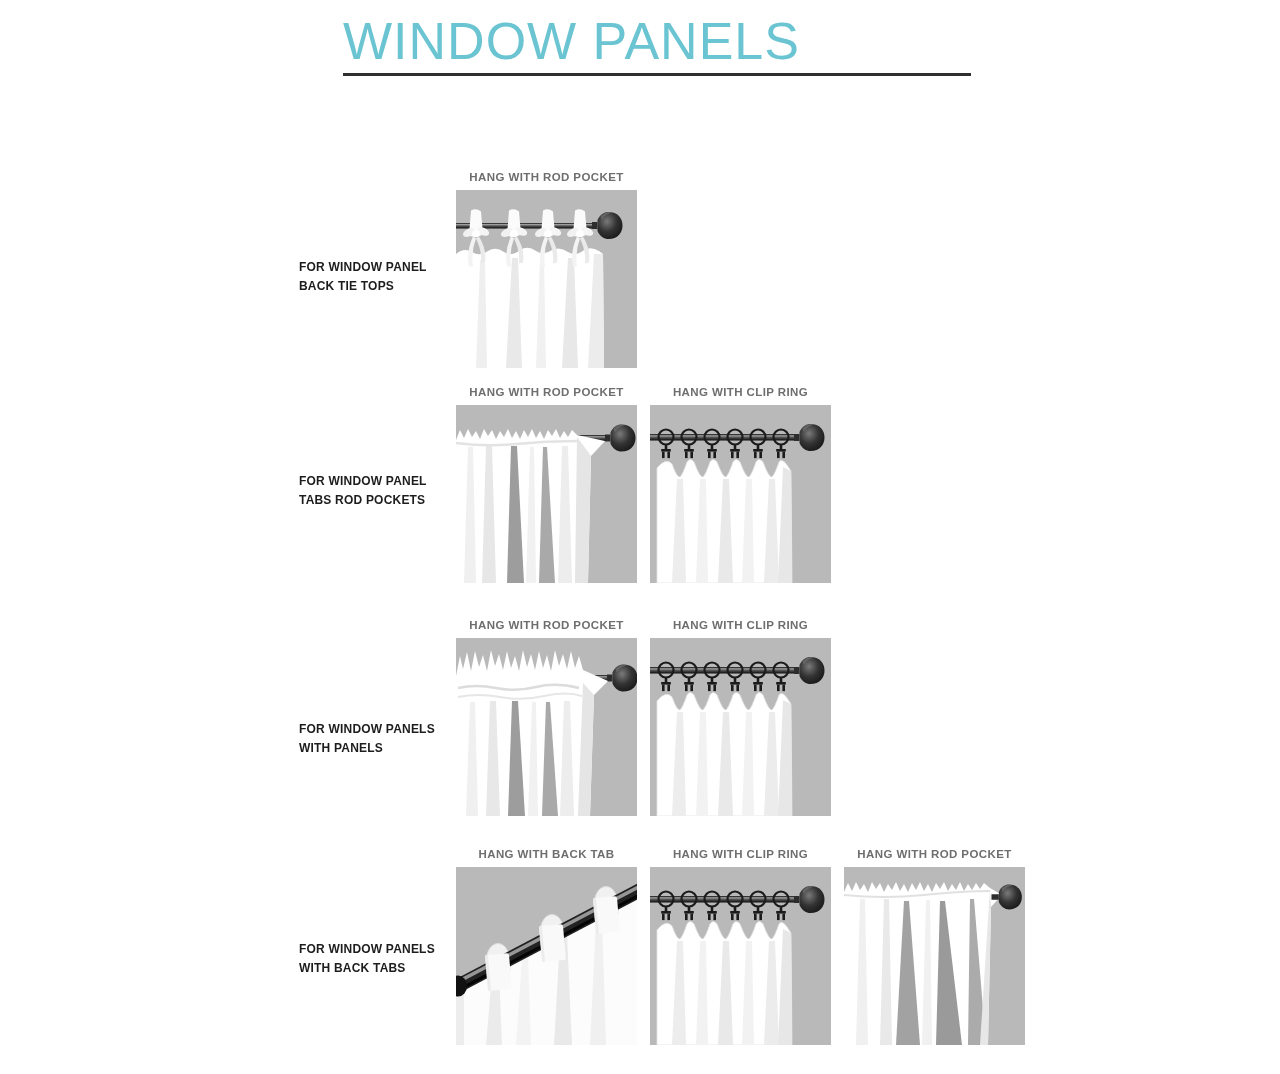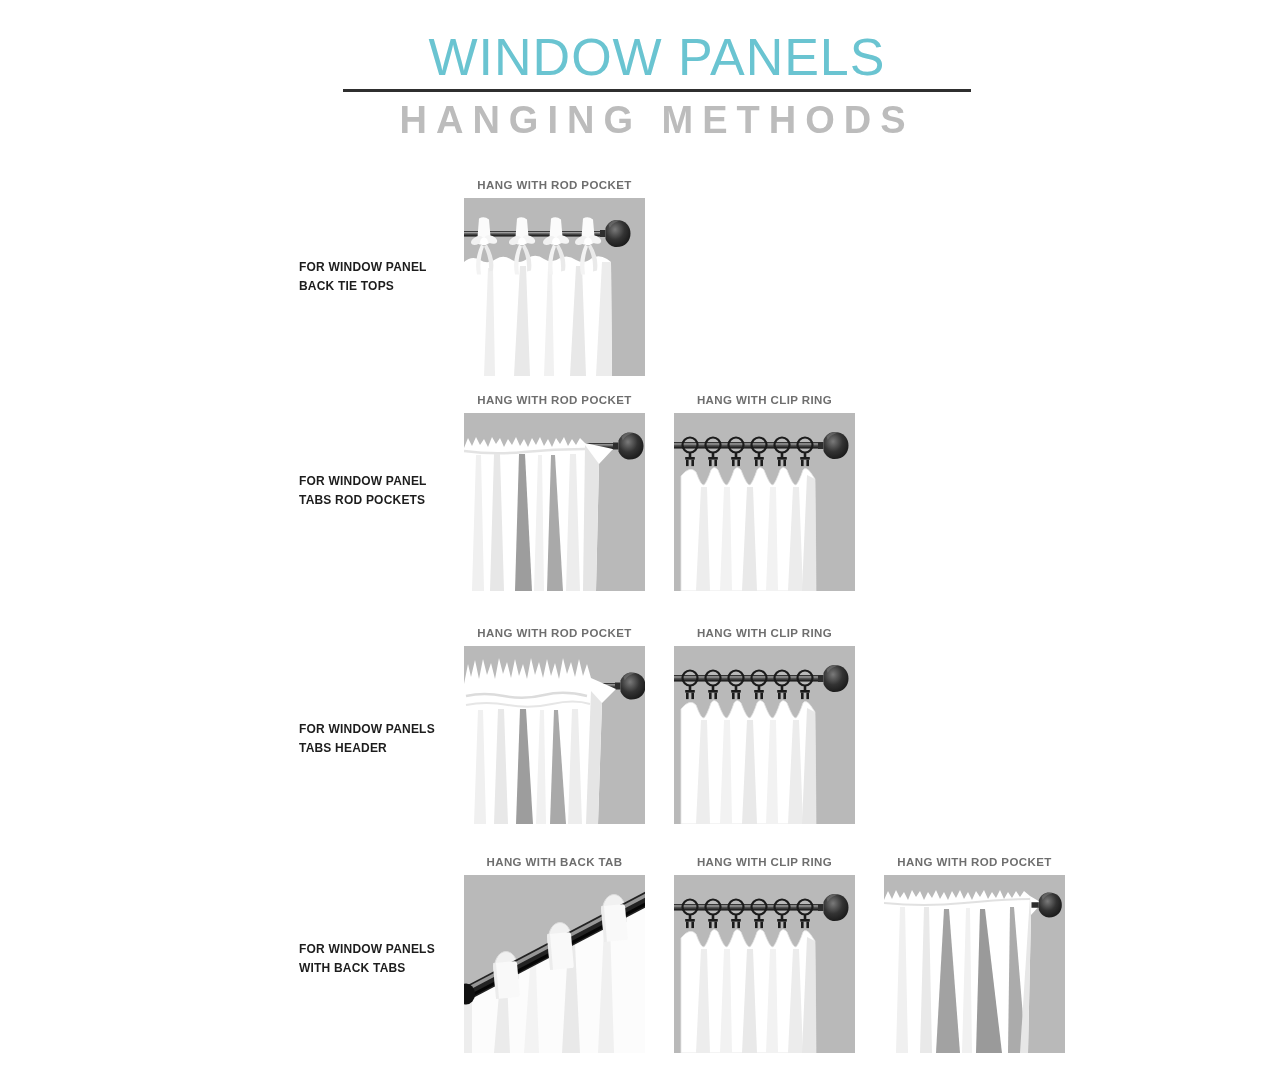--- a/index.html
+++ b/index.html
@@ -1,32 +1,32 @@
 <!DOCTYPE html>
 <html style="--accent-teal: #6ac4d1; --subtitle-gray: #bcbcbc; --divider-dark: #2f2f2f; --label-dark: #1d1d1d; --caption-gray: #6e6e6e; --panel-bg: #b9b9b9; --curtain-white: #ffffff; --rod-dark: #1f1f1f;"><head>
 <meta charset="utf-8">
 <style>
   html,body{margin:0;padding:0;background:#ffffff;}
   #page{position:relative;width:1280px;height:1074px;background:#ffffff;overflow:hidden;
         font-family:"Liberation Sans",sans-serif;}
 
   
-  .hdr{position:absolute;left:343px;top:16px;width:628px;text-align:center;}
+  .hdr{position:absolute;left:343px;top:0;width:628px;text-align:left;}
   .title{margin:12px 0 0 0;font-size:52px;font-weight:400;letter-spacing:1px;
          color:var(--accent-teal,#6ac4d1);line-height:1.15;white-space:nowrap;}
   .divider{height:3px;background:var(--divider-dark,#2f2f2f);margin-top:1px;}
   .subtitle{margin:8px 0 0 0;font-size:38px;font-weight:700;letter-spacing:9px;
             color:var(--subtitle-gray,#bcbcbc);line-height:1.1;white-space:nowrap;}
 
   
   .row{position:absolute;left:0;width:1280px;}
   .row-label{position:absolute;left:299px;font-size:12px;font-weight:700;
              color:var(--label-dark,#1d1d1d);line-height:19px;letter-spacing:0.2px;white-space:nowrap;}
   .panels{position:absolute;left:456px;top:0;display:flex;gap:13px;}
-  .panel{margin:8px;width:181px;}
+  .panel{margin:0;width:181px;}
   .caption{height:14px;margin-bottom:6px;text-align:center;font-size:11.5px;font-weight:700;
            color:var(--caption-gray,#6e6e6e);letter-spacing:0.4px;line-height:14px;white-space:nowrap;}
   .imgbox{width:181px;height:178px;background:var(--panel-bg,#b9b9b9);overflow:hidden;}
   .ill{display:block;width:181px;height:178px;}
 </style>
 </head>
 <body>
 
 <svg width="0" height="0" style="position:absolute" aria-hidden="true">
   <defs>
@@ -42,21 +42,20 @@
       <stop offset="1" stop-color="#0c0c0c"></stop>
     </radialGradient>
   </defs>
 </svg>
 
 <div id="page">
 
   <header class="hdr">
     <h1 class="title">WINDOW PANELS</h1>
     <div class="divider"></div>
-    <h2 class="subtitle">HANGING METHODS</h2>
   </header>
 
   <section class="row" style="top:170px">
     <div class="row-label" style="top:88px">
       <div>FOR WINDOW PANEL</div>
       <div>BACK TIE TOPS</div>
     </div>
     <div class="panels">
       <figure class="panel">
         <figcaption class="caption">HANG WITH ROD POCKET</figcaption>
@@ -217,21 +216,21 @@
             </g>
           </svg>
         </div>
       </figure>
     </div>
   </section>
 
   <section class="row" style="top:618px">
     <div class="row-label" style="top:102px">
       <div>FOR WINDOW PANELS</div>
-      <div>TABS HEADER</div>
+      <div>WITH PANELS</div>
     </div>
     <div class="panels">
       <figure class="panel">
         <figcaption class="caption">HANG WITH ROD POCKET</figcaption>
         <div class="imgbox">
           <svg class="ill" viewBox="0 0 181 178" preserveAspectRatio="none">
             <g>
               <rect x="124" y="37" width="30" height="6" fill="url(#rodGrad)"></rect>
             </g>
             <g transform="translate(151,40)">

